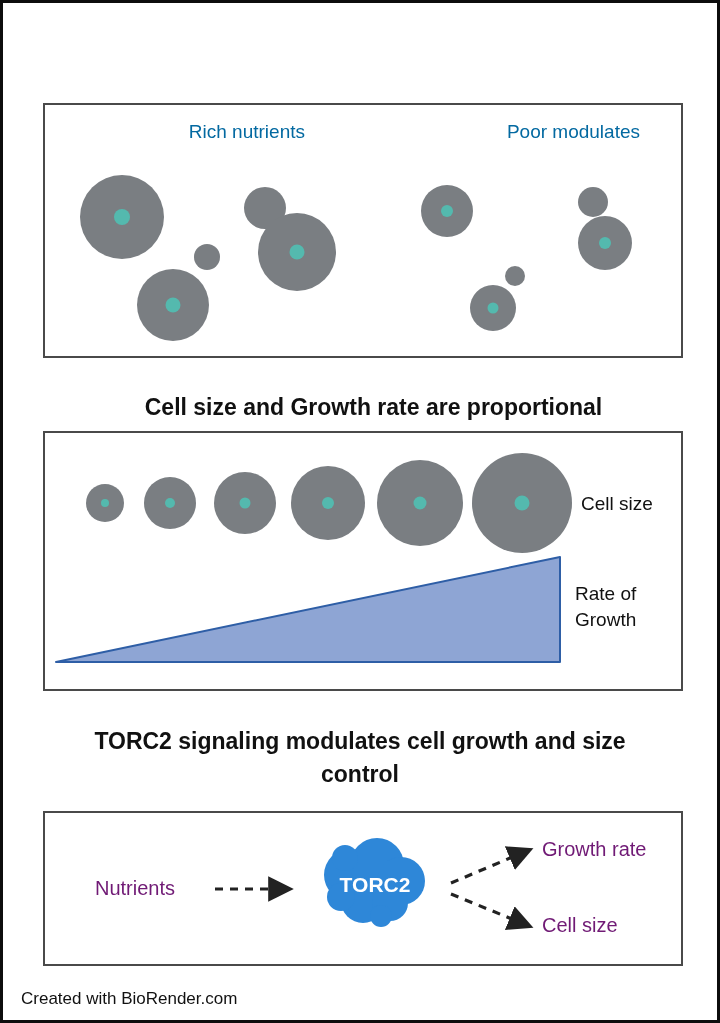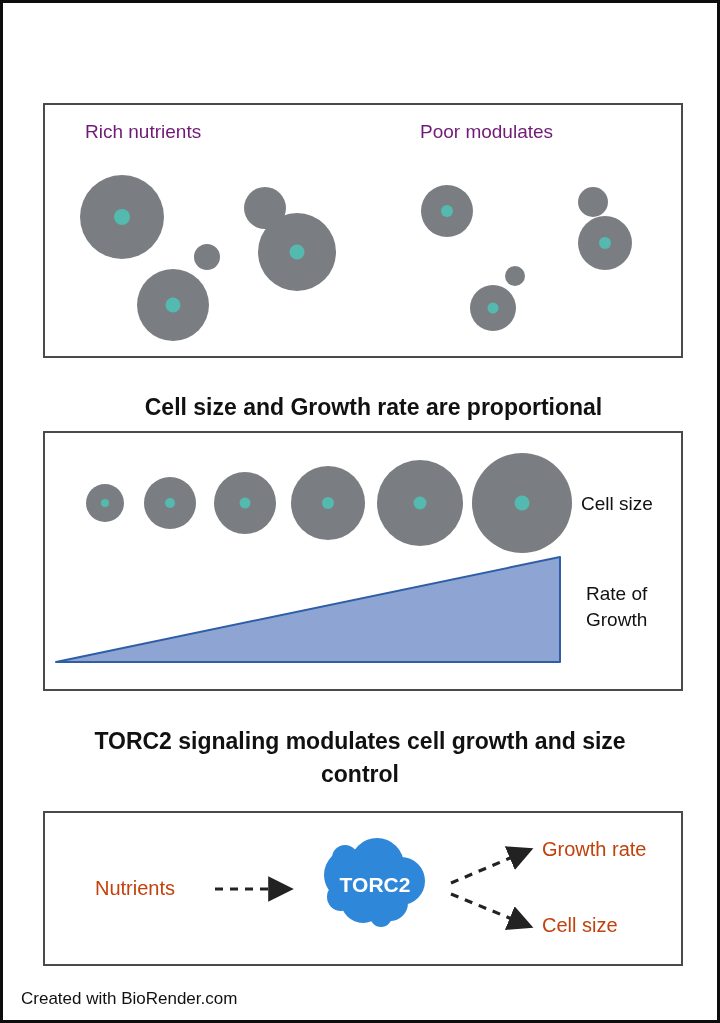--- a/index.html
+++ b/index.html
@@ -26,39 +26,39 @@
   #title2{top:388px;padding-left:27px;} #title2 .inner{max-width:640px;}
   #title3{top:722px;} #title3 .inner{max-width:560px;}
   .panel-box{
     position:absolute;left:40px;width:640px;box-sizing:border-box;
     border:2px solid var(--box-border);background:#fff;
   }
   #box1{top:100px;height:255px;}
   #box2{top:428px;height:260px;}
   #box3{top:808px;height:155px;}
   .nutrient-label{
-    position:absolute;top:16px;width:220px;text-align:left;
-    font-size:19px;color:#701a75;
+    position:absolute;top:16px;width:220px;text-align:right;
+    font-size:19px;color:#0369a1;
   }
   .cell,.bud{
     position:absolute;border-radius:50%;background:var(--cell-gray);
   }
   .nucleus{
     position:absolute;left:50%;top:50%;transform:translate(-50%,-50%);
     border-radius:50%;background:var(--nucleus-teal);
   }
   .side-label{
     position:absolute;font-size:19px;color:#111;line-height:1.35;
   }
   .tri-svg{position:absolute;left:10px;top:122px;}
   .tri-svg polygon{fill:var(--triangle-fill);stroke:var(--triangle-stroke);stroke-width:2;stroke-linejoin:round;}
   .p3-svg{position:absolute;left:0;top:0;}
   .p3-svg line{stroke:var(--arrow-color);stroke-width:3.2;stroke-dasharray:8 7;}
   .p3-svg .blob{fill:var(--torc2-blue);}
-  .p3-label{position:absolute;font-size:20px;color:#c2410c;}
+  .p3-label{position:absolute;font-size:20px;color:#701a75;}
   .torc2-text{
     position:absolute;left:270px;top:60px;width:120px;text-align:center;
     font-size:21px;font-weight:bold;color:#ffffff;
   }
   .footer{
     position:absolute;left:18px;top:986px;font-size:17px;color:#111;text-align:center;
   }
 </style>
 </head>
 <body>
@@ -123,21 +123,21 @@
     <div class="cell" style="left:427px;top:20px;width:100px;height:100px;">
       <span class="nucleus" style="width:15px;height:15px;"></span>
     </div>
 
     <div class="side-label" style="left:536px;top:58px;">Cell size</div>
 
     <svg class="tri-svg" width="507" height="109" aria-hidden="true">
       <polygon points="1,107 505,2 505,107"></polygon>
     </svg>
 
-    <div class="side-label" style="left:530px;top:148px;width:95px;margin-left:11px;">Rate of Growth</div>
+    <div class="side-label" style="left:530px;top:148px;width:95px;">Rate of Growth</div>
   </div>
 
   <div class="title" id="title3">
     <div class="inner">TORC2 signaling modulates cell growth and size control</div>
   </div>
 
   <div class="panel-box" id="box3">
     <svg class="p3-svg" width="636" height="151" aria-hidden="true">
       <defs>
         <marker id="arrowhead" markerWidth="9" markerHeight="9" refX="6.5" refY="4" orient="auto">

